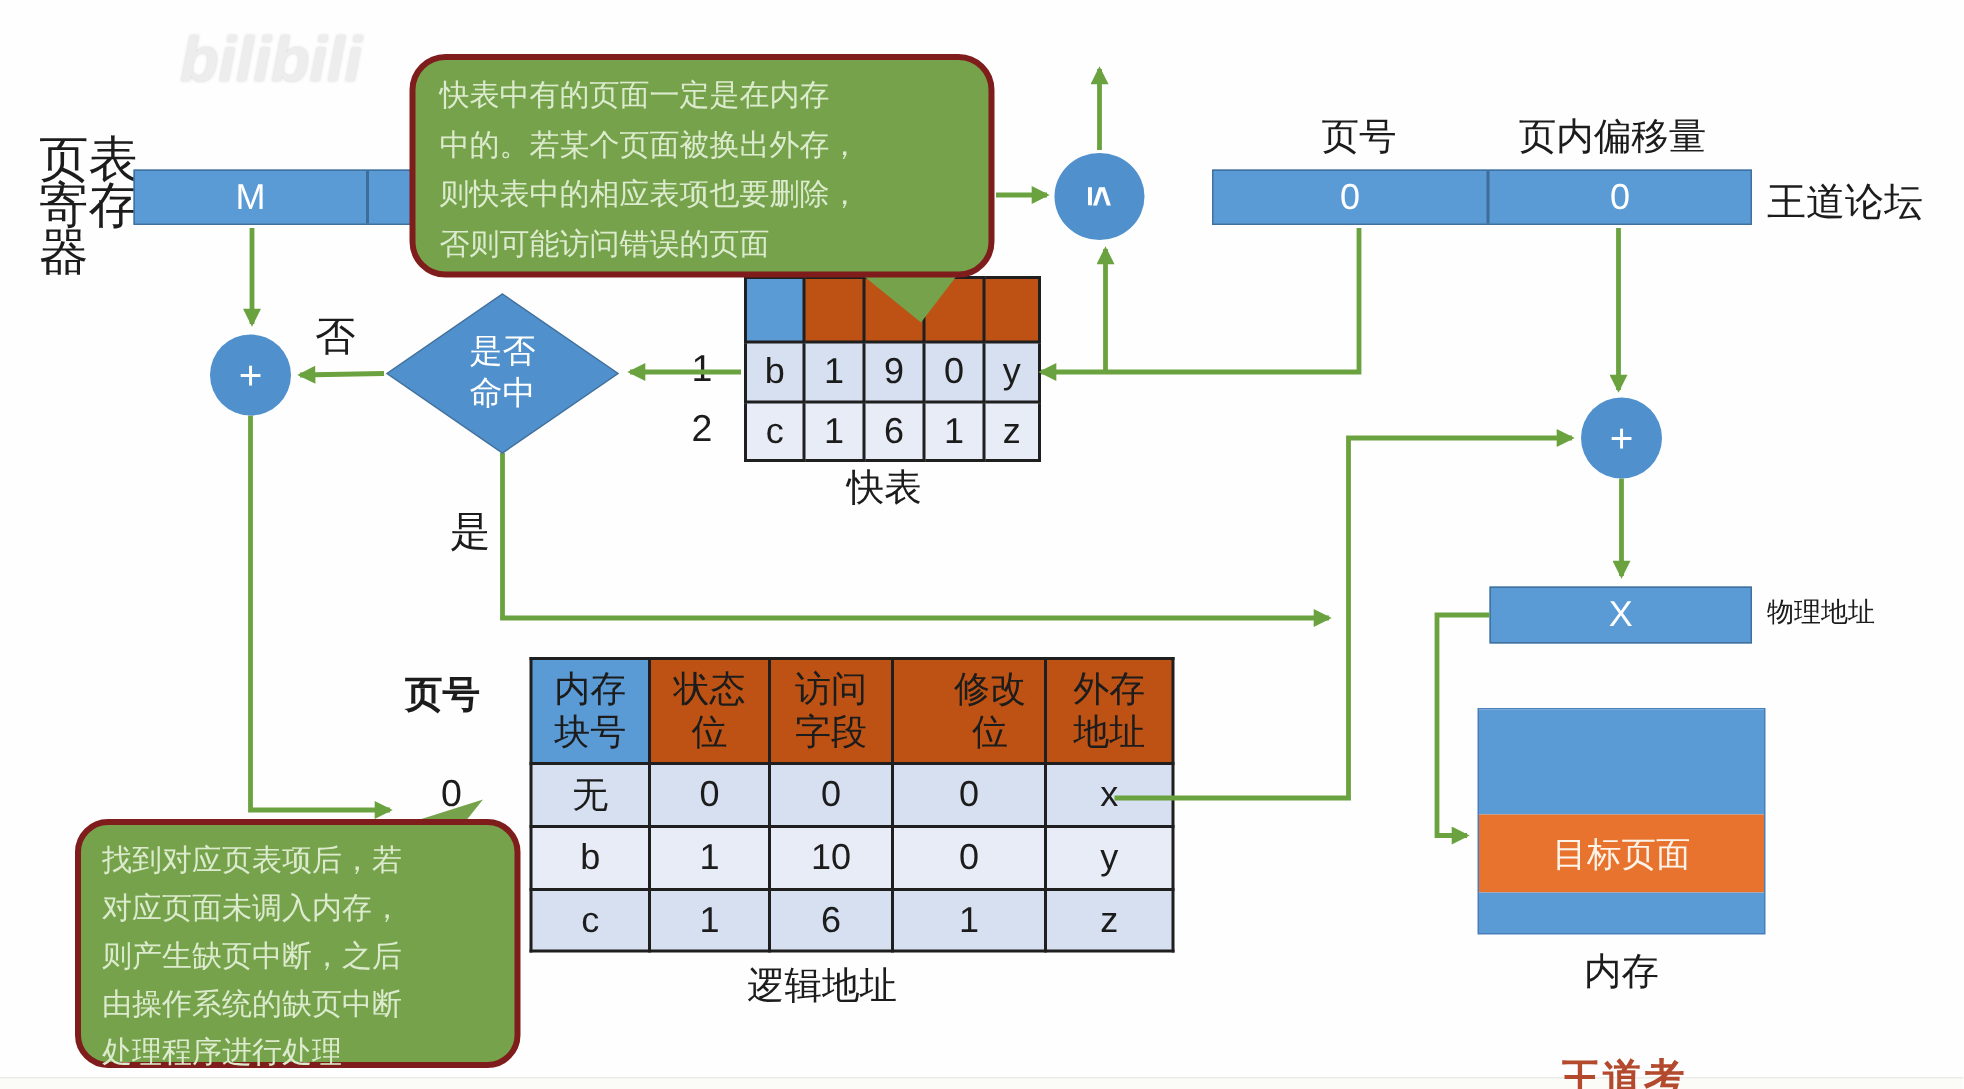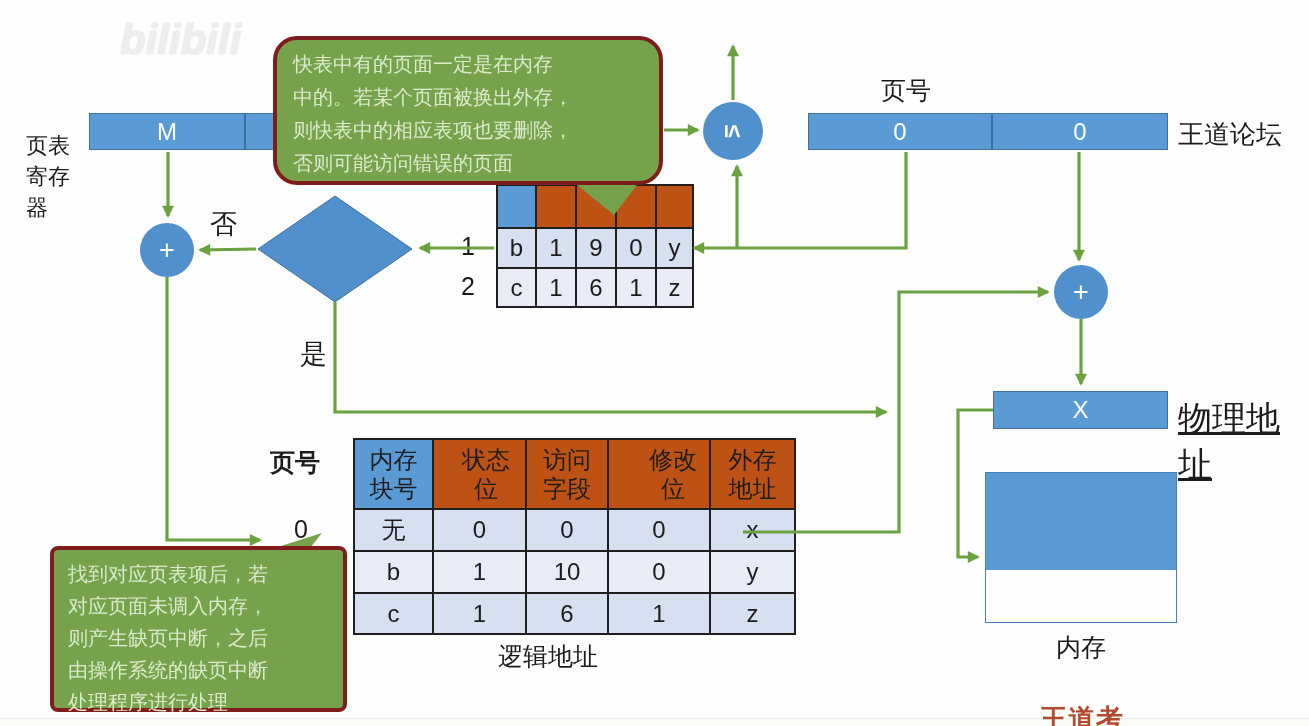--- a/index.html
+++ b/index.html
@@ -33,49 +33,52 @@
   .wm-bottom{color:#b34a2e;font-weight:bold;font-size:27px;letter-spacing:1px;z-index:2;}
   .footer-strip{left:0;top:718px;width:1309px;height:8px;background:#fbfbf8;border-top:1px solid #ebebe8;}
 </style>
 </head>
 <body>
 
 <div id="stage">
 
   <div class="abs wm-top" style="left:120px;top:16px;font-size:42px;font-weight:bold;font-style:italic;">bilibili</div>
 
-  <div class="abs lbl preline" style="left:26px;top:90px;font-size:22px;line-height:31px;margin-top:40px;">页表
+  <div class="abs lbl preline" style="left:26px;top:90px;font-size:33px;line-height:31px;">页表
 寄存
 器</div>
   <div class="abs lbl" style="left:353px;top:56px;font-size:25px;">页表始址</div>
   <div class="abs bar" style="left:89px;top:113px;width:221px;height:37px;">
     <div class="seg" style="width:154px;">M</div>
     <div class="seg" style="flex:1;"></div>
   </div>
 
   <div class="abs bubble preline" style="left:273px;top:36px;width:390px;height:149px;padding:8px 16px;line-height:33px;">快表中有的页面一定是在内存
 中的。若某个页面被换出外存，
 则快表中的相应表项也要删除，
 否则可能访问错误的页面</div>
 
 
   <div class="abs circle" style="left:703px;top:102px;width:60px;height:58px;">
     <span style="transform:rotate(90deg);font-size:24px;font-weight:bold;">≤</span>
   </div>
 
   <div class="abs lbl center" style="left:856px;top:74px;width:100px;font-size:25px;">页号</div>
+  <div class="abs lbl center" style="left:1000px;top:74px;width:150px;font-size:25px;">页内偏移量</div>
   <div class="abs bar" style="left:808px;top:113px;width:360px;height:37px;">
     <div class="seg" style="width:182px;">0</div>
     <div class="seg" style="flex:1;">0</div>
   </div>
   <div class="abs lbl" style="left:1178px;top:117px;font-size:26px;">王道论坛</div>
 
   <div class="abs circle" style="left:140px;top:223px;width:54px;height:54px;font-size:27px;">+</div>
   <div class="abs lbl" style="left:210px;top:206px;font-size:27px;">否</div>
 
+  <div class="abs center preline" style="left:285px;top:220px;width:100px;font-size:22px;line-height:28px;color:#fff;z-index:6;">是否
+命中</div>
   <div class="abs lbl" style="left:300px;top:336px;font-size:27px;">是</div>
 
   <div class="abs rowlabel" style="left:461px;top:232px;">1</div>
   <div class="abs rowlabel" style="left:461px;top:272px;">2</div>
   <table class="dia" style="left:496px;top:184px;">
     <tbody>
         <tr style="height:43px;">
       <td class="hd-blue hd-top" style="width:37px;"></td>
       <td class="hd-orange hd-top" style="width:38px;"></td>
       <td class="hd-orange hd-top" style="width:38px;"></td>
@@ -91,29 +94,30 @@
     </tr>
     <tr class="r-b" style="height:39px;">
       <td>c</td>
       <td>1</td>
       <td>6</td>
       <td>1</td>
       <td>z</td>
     </tr>
   </tbody>
     </table>
+  <div class="abs caption center" style="left:496px;top:308px;width:187px;">快表</div>
 
   <div class="abs lbl" style="left:270px;top:446px;font-size:25px;font-weight:bold;">页号</div>
   <div class="abs rowlabel" style="left:294px;top:515px;">0</div>
   <table class="dia" style="left:353px;top:438px;">
     <tbody>
         <tr style="height:70px;">
       <td class="hd-blue hd-top preline" style="width:77px;">内存
 块号</td>
-      <td class="hd-orange hd-top preline" style="width:78px;padding-left:13px;">状态
+      <td class="hd-orange hd-top preline" style="width:78px;">状态
 位</td>
       <td class="hd-orange hd-top preline" style="width:80px;">访问
 字段</td>
       <td class="hd-orange hd-top preline" style="width:72px;padding-left:28px;">修改
 位</td>
       <td class="hd-orange hd-top preline" style="width:83px;">外存
 地址</td>
     </tr>
     <tr class="r-a" style="height:42px;">
       <td>无</td>
@@ -138,29 +142,30 @@
     </tr>
   </tbody>
     </table>
   <div class="abs caption center" style="left:353px;top:640px;width:390px;">逻辑地址</div>
 
   <div class="abs circle" style="left:1054px;top:265px;width:54px;height:54px;font-size:27px;">+</div>
 
   <div class="abs bar" style="left:993px;top:391px;width:175px;height:38px;">
     <div class="seg" style="flex:1;">X</div>
   </div>
-  <div class="abs lbl" style="left:1178px;top:396px;font-size:34px;text-decoration:underline;">物理地址</div>
+  <div class="abs lbl" style="left:1178px;top:396px;font-size:18px;">物理地址</div>
 
   <div class="abs" style="left:985px;top:472px;width:192px;height:151px;border:1px solid #4a7ebb;box-sizing:border-box;z-index:2;">
     <div style="height:70px;background:#5b9bd5;"></div>
+    <div style="height:52px;background:#e8732e;display:flex;align-items:center;justify-content:center;color:#fdf3e9;font-size:23px;">目标页面</div>
     <div style="height:27px;background:#5b9bd5;"></div>
   </div>
   <div class="abs caption center" style="left:985px;top:631px;width:192px;">内存</div>
 
-  <div class="abs bubble preline" style="left:50px;top:546px;width:297px;height:166px;padding:8px 14px;line-height:32px;border-radius:8px;">找到对应页表项后，若
+  <div class="abs bubble preline" style="left:50px;top:546px;width:297px;height:166px;padding:8px 14px;line-height:32px;border-radius:22px;">找到对应页表项后，若
 对应页面未调入内存，
 则产生缺页中断，之后
 由操作系统的缺页中断
 处理程序进行处理</div>
 
   <div class="abs wm-bottom" style="left:1040px;top:701px;">王道考研/CSKAOYAN.COM</div>
 
   <div class="abs footer-strip"></div>
 
   <svg class="overlay" width="1309" height="726" viewBox="0 0 1309 726">

